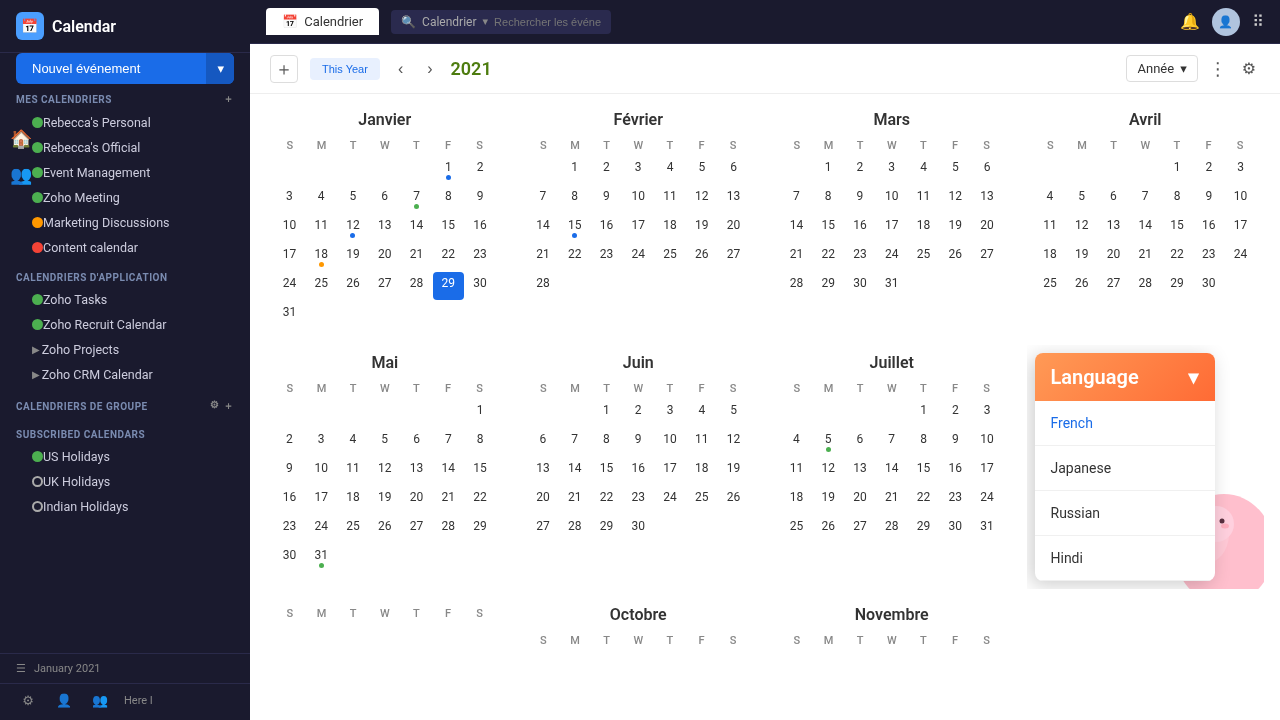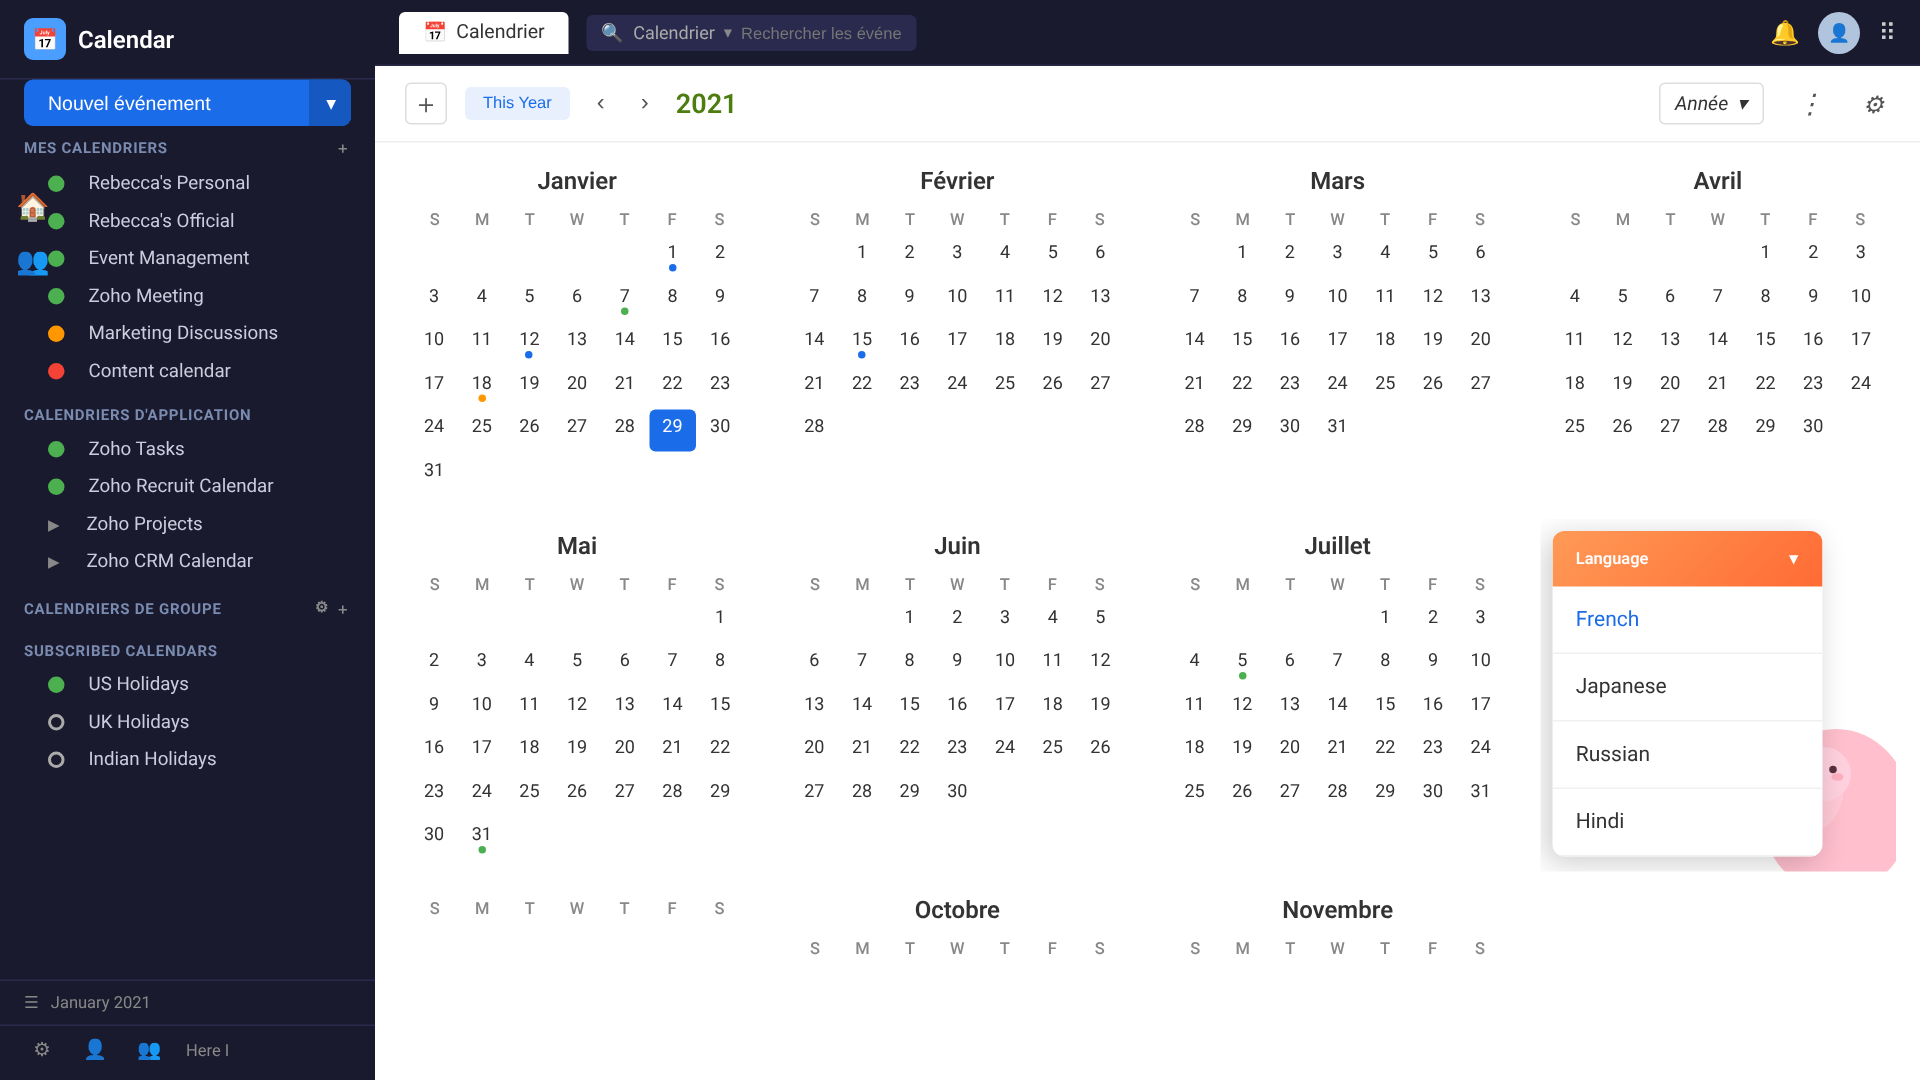--- a/index.html
+++ b/index.html
@@ -7,21 +7,21 @@
 
     
     .sidebar { width: 250px; background: #1a1a2e; color: #ccc; display: flex; flex-direction: column; height: 100%; flex-shrink: 0; }
     .sidebar-header { display: flex; align-items: center; padding: 12px 16px; gap: 8px; color: #fff; font-size: 16px; font-weight: 600; border-bottom: 1px solid #2a2a4a; }
     .sidebar-header .app-icon { width: 28px; height: 28px; background: #4a9eff; border-radius: 6px; display: flex; align-items: center; justify-content: center; font-size: 14px; }
     .new-event-btn { margin: 0 16px; display: flex; align-items: center; background: #1a6ce8; border: none; border-radius: 6px; color: white; cursor: pointer; font-size: 13px; font-weight: 500; overflow: hidden; }
     .new-event-btn-main { padding: 8px 16px; flex: 1; text-align: left; }
     .new-event-btn-arrow { padding: 8px 10px; background: #1558c0; border-left: 1px solid #1558c0; }
     .sidebar-section { padding: 8px 16px 4px; }
     .sidebar-section-title { font-size: 10px; font-weight: 700; color: #7a8bb0; letter-spacing: 0.5px; text-transform: uppercase; display: flex; align-items: center; justify-content: space-between; margin-bottom: 4px; }
-    .sidebar-item { display: flex; align-items: center; gap: 16px; padding: 5px 16px; cursor: pointer; color: #ccd; font-size: 12.5px; }
+    .sidebar-item { display: flex; align-items: center; gap: 0; padding: 5px 16px; cursor: pointer; color: #ccd; font-size: 12.5px; }
     .dot { width: 11px; height: 11px; border-radius: 50%; flex-shrink: 0; }
     .dot-green { background: #4caf50; }
     .dot-red { background: #f44336; }
     .dot-outline { width: 11px; height: 11px; border-radius: 50%; border: 2px solid #aaa; flex-shrink: 0; }
     .sidebar-arrow { font-size: 10px; color: #888; margin-right: 2px; }
     .sidebar-mini-icon { width: 20px; height: 20px; display: flex; align-items: center; justify-content: center; }
     .sidebar-bottom { margin-top: auto; padding: 8px 16px; border-top: 1px solid #2a2a4a; display: flex; gap: 8px; align-items: center; font-size: 11px; color: #888; }
     .bottom-icon { width: 24px; height: 24px; display: flex; align-items: center; justify-content: center; color: #888; cursor: pointer; }
 
     
@@ -34,21 +34,21 @@
     .topbar-actions { margin-left: auto; display: flex; align-items: center; gap: 12px; }
     .topbar-icon { color: #ccc; cursor: pointer; font-size: 16px; }
     .avatar { width: 28px; height: 28px; border-radius: 50%; background: #b0c4de; overflow: hidden; display: flex; align-items: center; justify-content: center; font-size: 12px; color: #555; }
 
     
     .cal-toolbar { display: flex; align-items: center; padding: 10px 20px; border-bottom: 1px solid #eee; gap: 12px; }
     .plus-btn { width: 28px; height: 28px; display: flex; align-items: center; justify-content: center; cursor: pointer; color: #555; font-size: 18px; border: 1px solid #ddd; border-radius: 4px; }
     .this-year-btn { background: #e8f0fe; color: #1a6ce8; border: none; border-radius: 4px; padding: 5px 12px; font-size: 11px; cursor: pointer; font-weight: 500; }
     .nav-btn { background: none; border: none; cursor: pointer; color: #555; font-size: 16px; padding: 4px 6px; }
     .year-label { font-size: 18px; font-weight: 600; color: #4d7c0f; }
-    .view-select { margin-left: auto; display: flex; align-items: center; gap: 18px; font-style: italic; }
+    .view-select { margin-left: auto; display: flex; align-items: center; gap: 7px; }
     .view-dropdown { border: 1px solid #ddd; border-radius: 4px; padding: 5px 10px; font-size: 13px; color: #333; background: #fff; cursor: pointer; display: flex; align-items: center; gap: 6px; }
     .more-btn { color: #555; cursor: pointer; font-size: 18px; padding: 4px; }
     .settings-btn { color: #555; cursor: pointer; font-size: 16px; padding: 4px; }
 
     
     .cal-body { flex: 1; overflow-y: auto; padding: 8px 16px; }
     .months-row { display: grid; grid-template-columns: repeat(4, 1fr); gap: 16px; margin-bottom: 8px; }
     .month-block { padding: 8px; }
     .month-title { text-align: center; font-size: 16px; font-weight: 600; color: #333; margin-bottom: 8px; }
     .day-headers { display: grid; grid-template-columns: repeat(7, 1fr); text-align: center; margin-bottom: 2px; }
@@ -56,21 +56,21 @@
     .day-grid { display: grid; grid-template-columns: repeat(7, 1fr); gap: 1px; }
     .day-cell { text-align: center; padding: 4px 2px; font-size: 12px; color: #333; cursor: pointer; border-radius: 50%; min-height: 28px; display: flex; flex-direction: column; align-items: center; justify-content: flex-start; position: relative; }
     .day-cell.today { background: #1a6ce8; color: #fff; border-radius: 4px; }
     .day-dot { width: 5px; height: 5px; border-radius: 50%; margin-top: 1px; }
     .dot-blue-sm { background: #1a6ce8; }
     .dot-green-sm { background: #4caf50; }
     .dot-orange-sm { background: #ff9800; }
 
     
     .lang-dropdown { position: absolute; right: 0; top: 180px; width: 180px; background: #fff; border-radius: 8px 0 0 8px; box-shadow: -4px 4px 20px rgba(0,0,0,0.2); z-index: 100; overflow: hidden; }
-    .lang-header { background: linear-gradient(135deg, #ff9a56, #ff6b35); color: #fff; padding: 12px 16px; font-size: 11px; font-weight: 600; display: flex; align-items: center; justify-content: space-between; }
+    .lang-header { background: linear-gradient(135deg, #ff9a56, #ff6b35); color: #fff; padding: 12px 16px; font-size: 20px; font-weight: 600; display: flex; align-items: center; justify-content: space-between; }
     .lang-item { padding: 14px 16px; font-size: 14px; color: #333; cursor: pointer; border-bottom: 1px solid #f0f0f0; }
     .lang-item.active { color: #1a6ce8; }
   </style>
 </head>
 <body>
 
 <div class="sidebar">
   <div class="sidebar-header">
     <div class="app-icon">📅</div>
     <span>Calendar</span>

